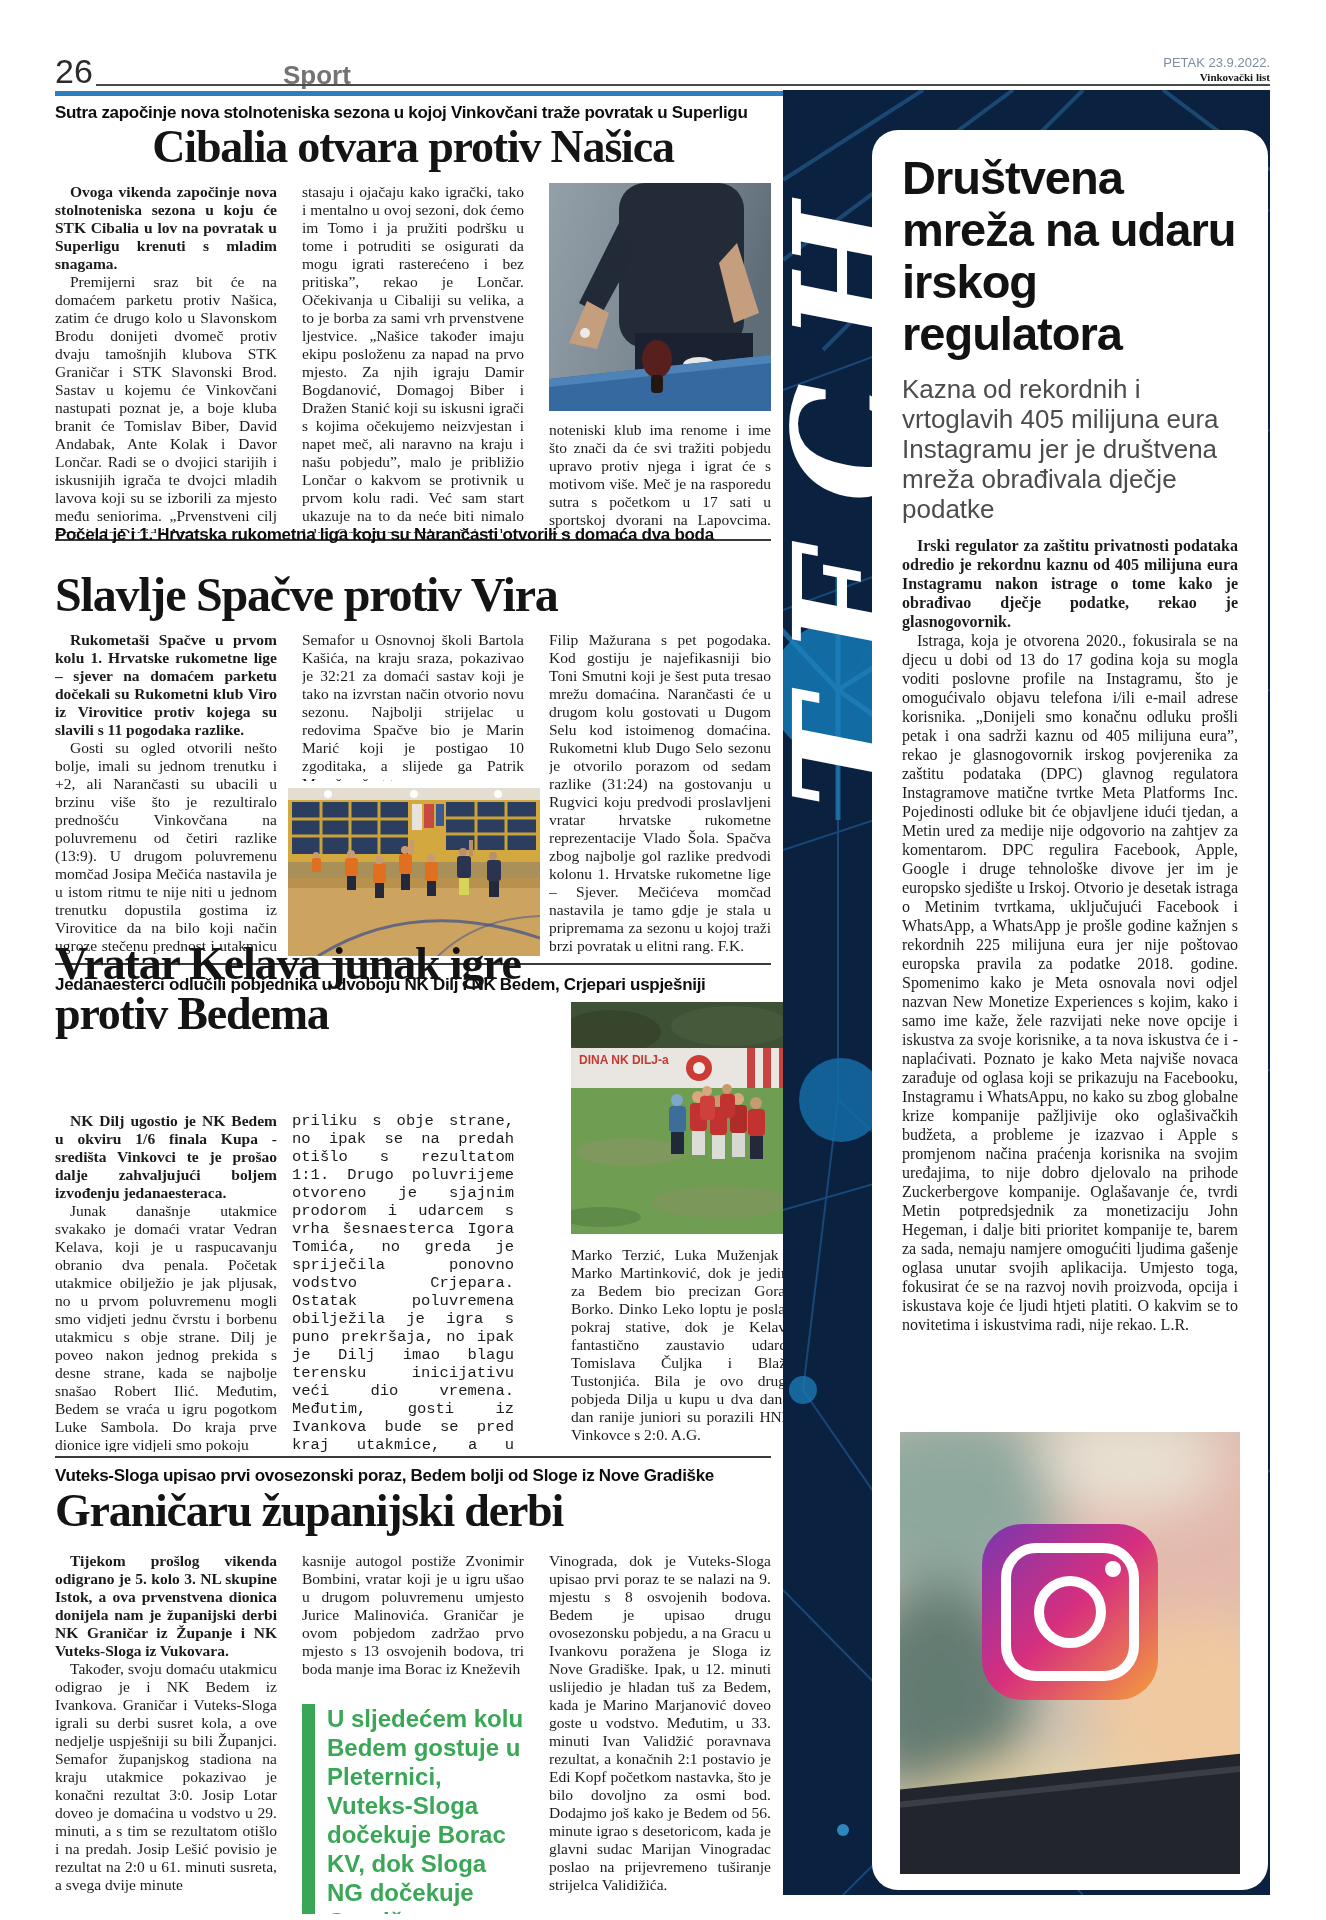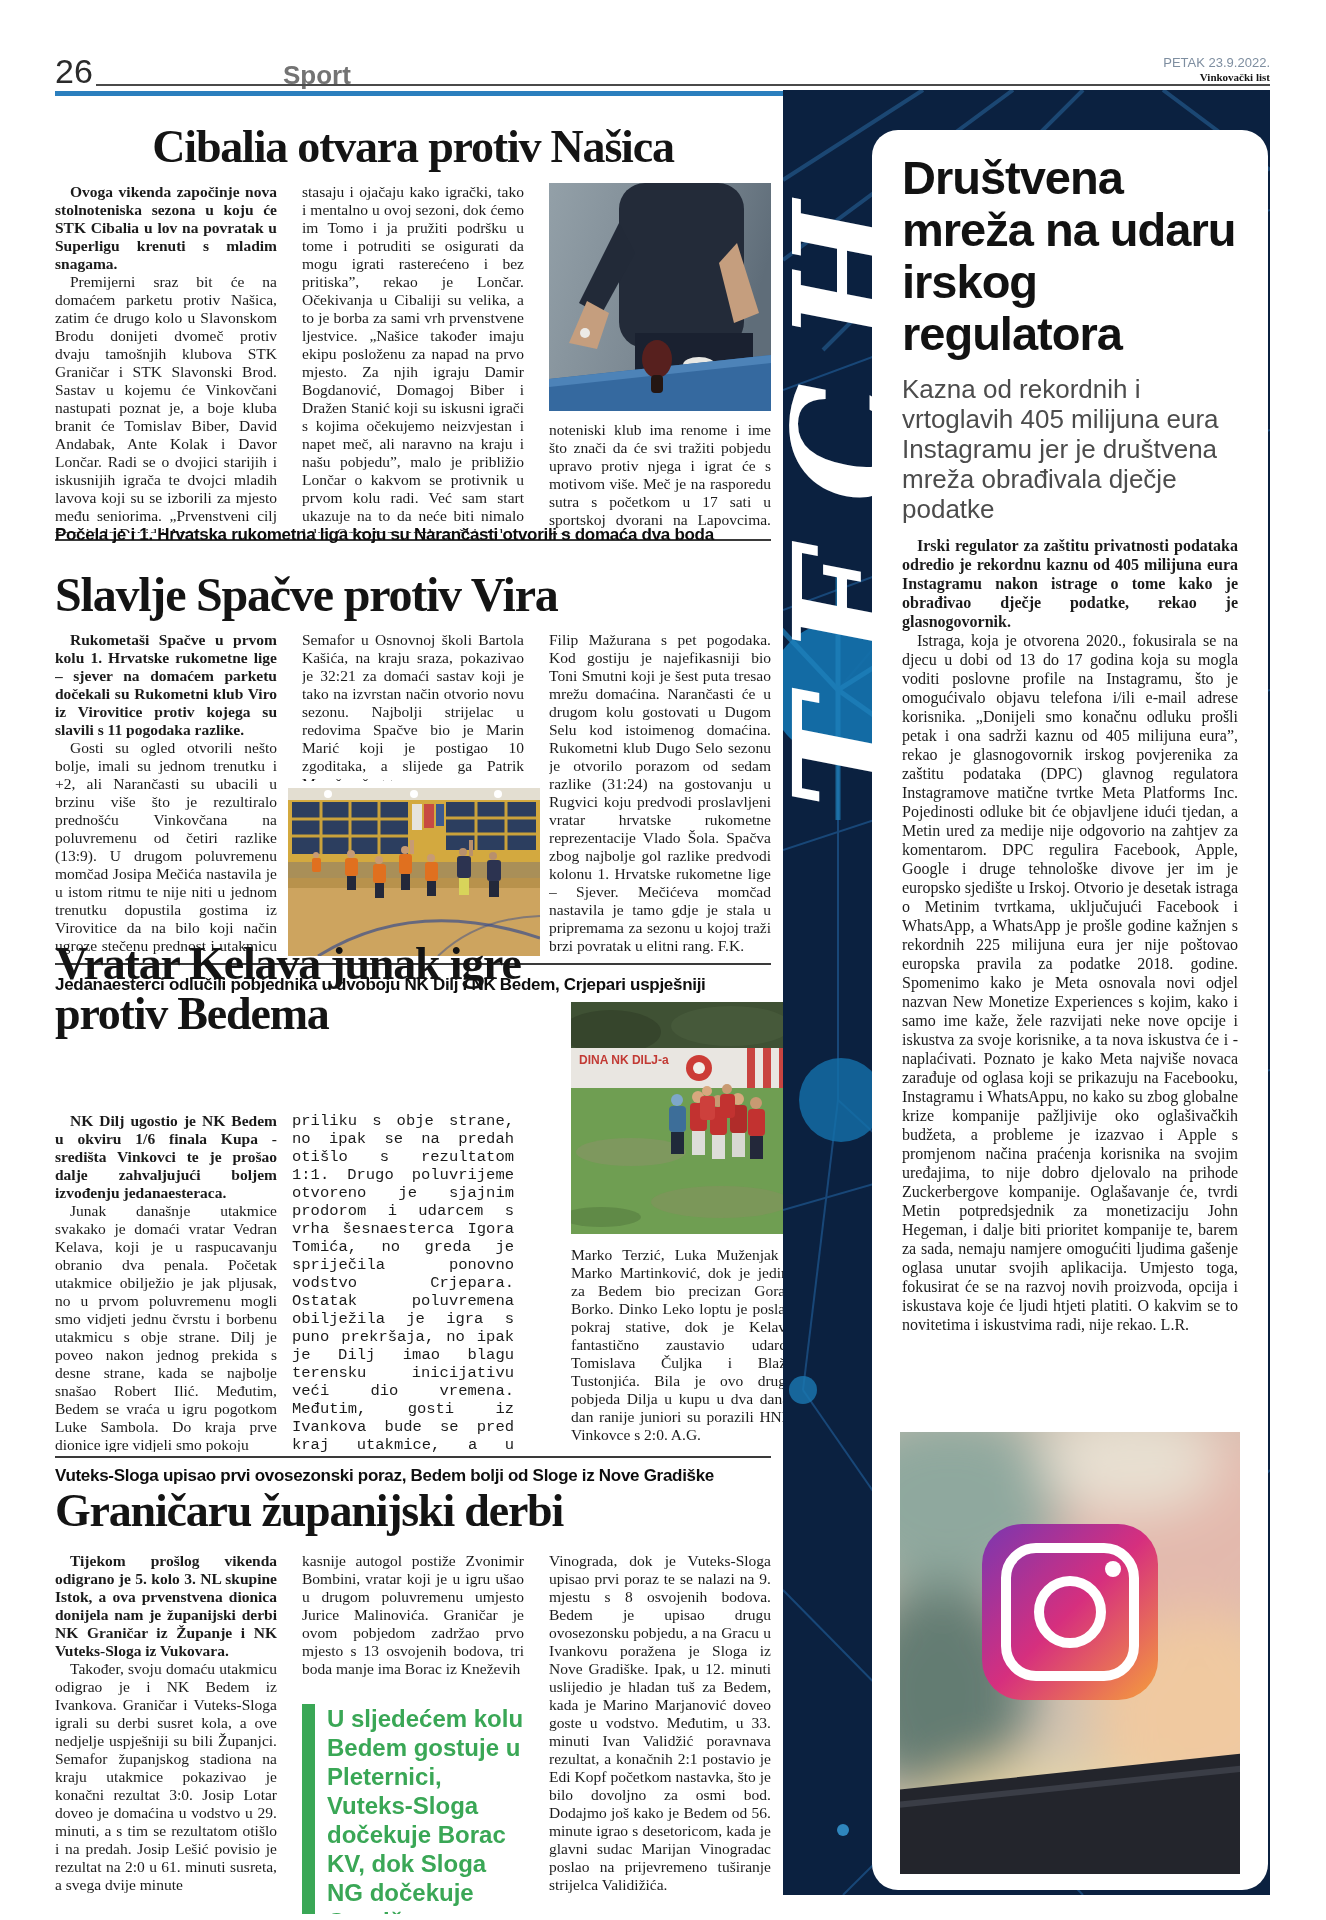--- a/index.html
+++ b/index.html
@@ -90,20 +90,21 @@
 
 <div class="page">
 
   <div class="abs" id="pagenum">26</div>
   <div class="abs" id="sport">Sport</div>
   <div class="abs" id="pubdate">PETAK 23.9.2022.</div>
   <div class="abs" id="pubname">Vinkovački list</div>
   <div class="abs" id="thinrule"></div>
   <div class="abs" id="bluebar"></div>
 
+  <div class="abs kicker" id="a1-kicker">Sutra započinje nova stolnoteniska sezona u kojoj Vinkovčani traže povratak u Superligu</div>
   <div class="abs headline" id="a1-headline">Cibalia otvara protiv Našica</div>
   <div class="col bodytext" id="a1c1">
     <p class="lede ind">Ovoga vikenda započinje nova stolnoteniska sezona u koju će STK Cibalia u lov na povratak u Superligu krenuti s mladim snagama.</p>
     <p class="ind">Premijerni sraz bit će na domaćem parketu protiv Našica, zatim će drugo kolo u Slavonskom Brodu donijeti dvomeč protiv dvaju tamošnjih klubova STK Graničar i STK Slavonski Brod. Sastav u kojemu će Vinkovčani nastupati poznat je, a boje kluba branit će Tomislav Biber, David Andabak, Ante Kolak i Davor Lončar. Radi se o dvojici starijih i iskusnijih igrača te dvojci mladih lavova koji su se izborili za mjesto među seniorima. „Prvenstveni cilj nam je da David i Ante</p>
   </div>
   <div class="col bodytext" id="a1c2">
     <p>stasaju i ojačaju kako igrački, tako i mentalno u ovoj sezoni, dok ćemo im Tomo i ja pružiti podršku u tome i potruditi se osigurati da mogu igrati rasterećeno i bez pritiska”, rekao je Lončar. Očekivanja u Cibaliji su velika, a to je borba za sami vrh prvenstvene ljestvice. „Našice također imaju ekipu posloženu za napad na prvo mjesto. Za njih igraju Damir Bogdanović, Domagoj Biber i Dražen Stanić koji su iskusni igrači s kojima očekujemo neizvjestan i napet meč, ali naravno na kraju i našu pobjedu”, malo je približio Lončar o kakvom se protivnik u prvom kolu radi. Već sam start ukazuje na to da neće biti nimalo lako. Osim toga, vinkovački stol-</p>
   </div>
   <div class="col bodytext" id="a1c3">
     <svg width="222" height="228" viewBox="0 0 222 228">

